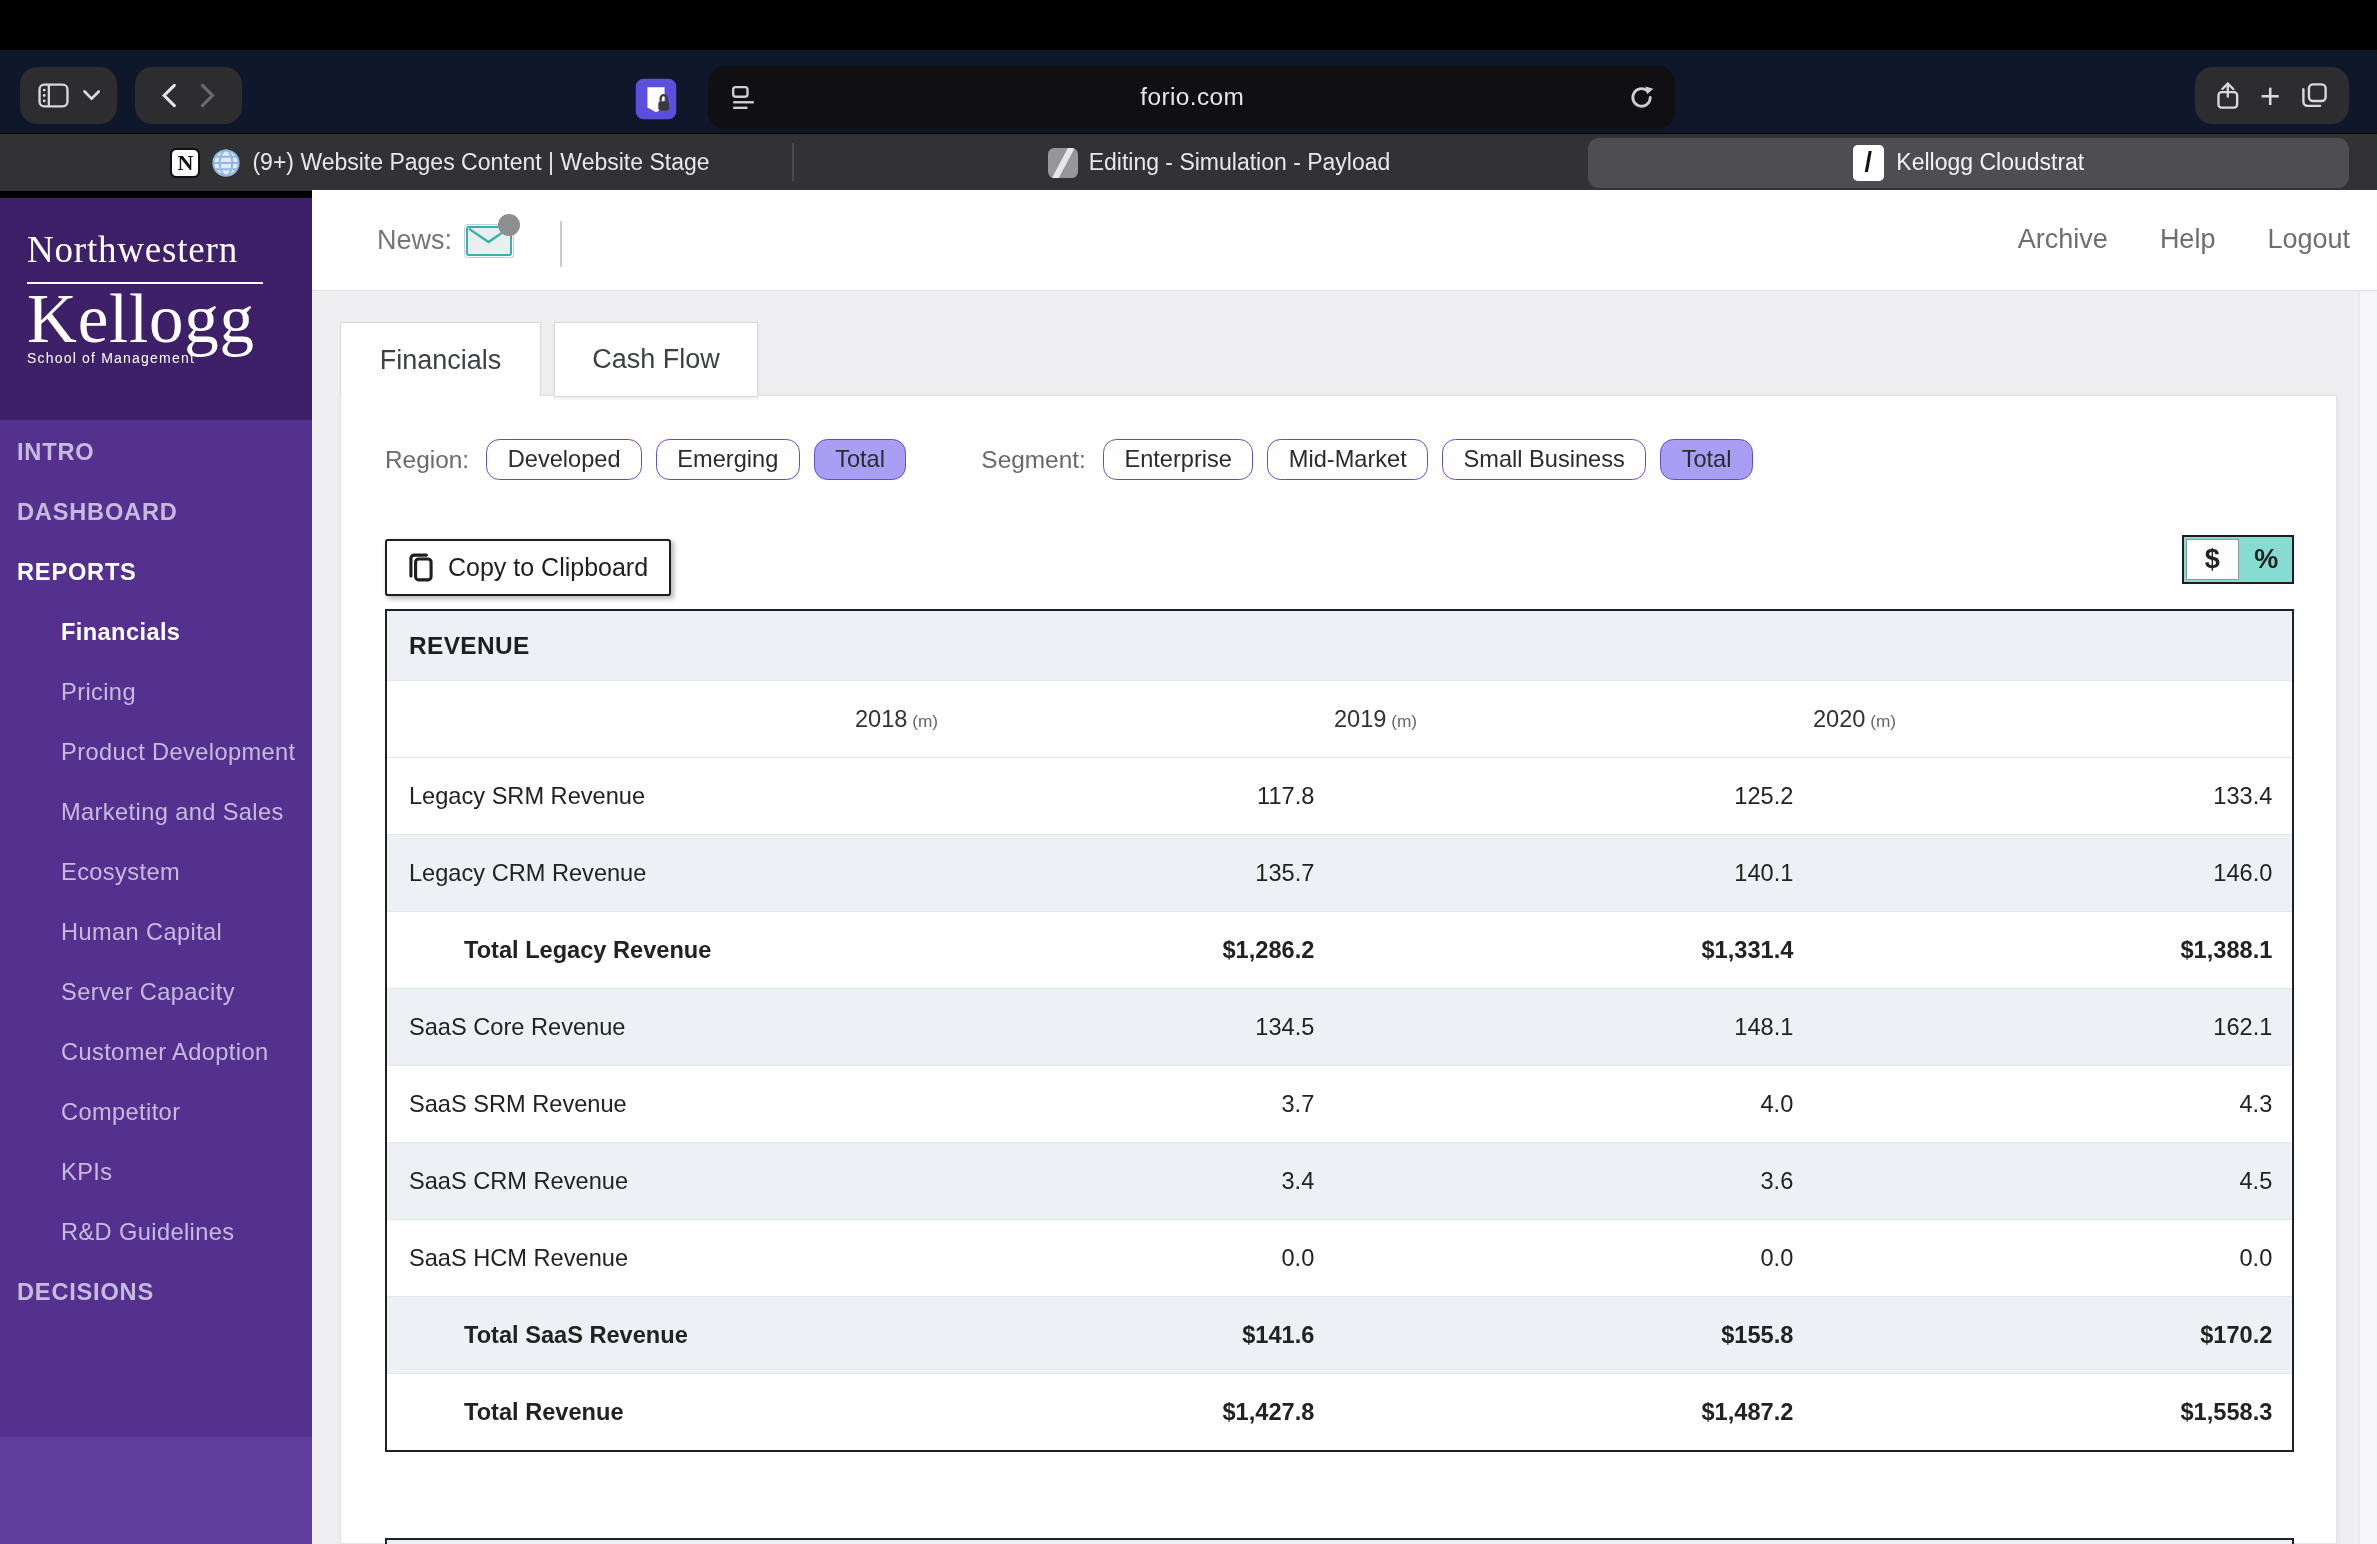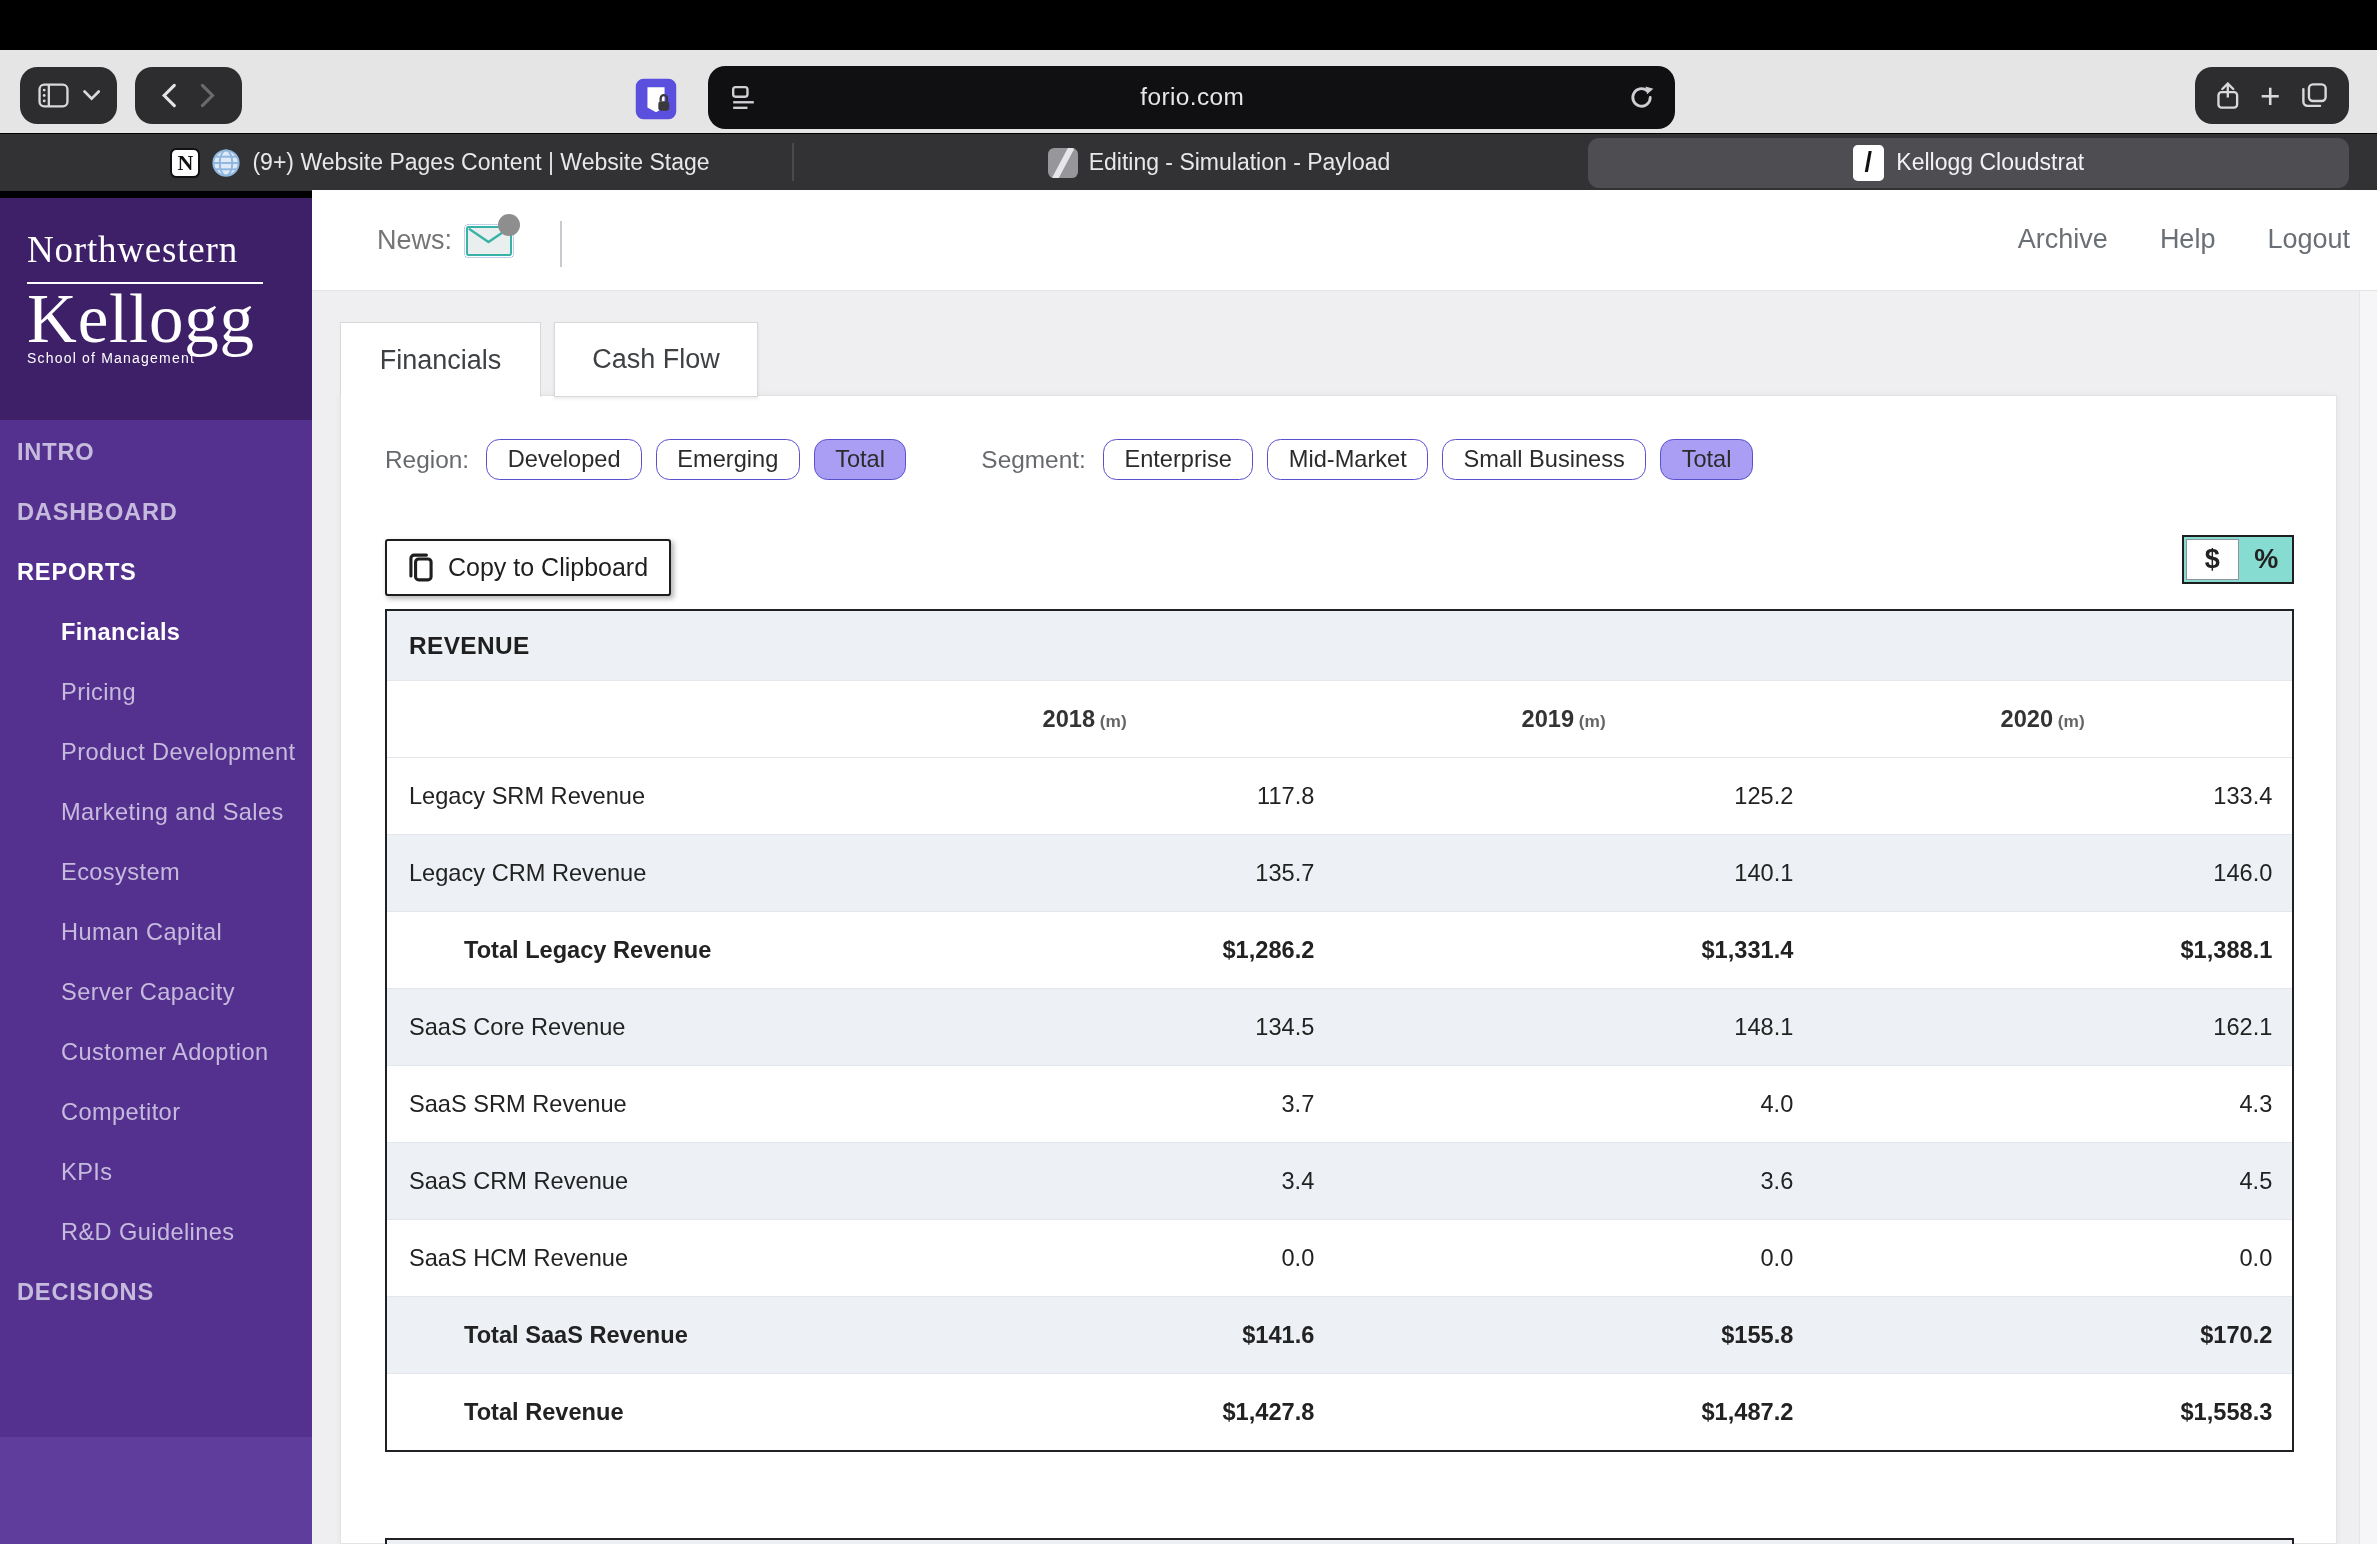--- a/index.html
+++ b/index.html
@@ -2,21 +2,21 @@
 <html style="font-size:12.6px"><head>
 <meta charset="utf-8">
 <style>
   * { margin:0; padding:0; box-sizing:border-box; }
   html,body { width:2377px; height:1544px; overflow:hidden; background:#000; }
   body { font-family:"Liberation Sans", sans-serif; }
   #stage { position:relative; width:2377px; height:1544px; }
 
   
   .menubar { position:absolute; left:0; top:0; width:2377px; height:50px; background:#000; }
-  .toolbar { position:absolute; left:0; top:50px; width:2377px; height:83px; background:#e5e5e5; }
+  .toolbar { position:absolute; left:0; top:50px; width:2377px; height:83px; background:#0f172a; }
   .chrome-btn { position:absolute; top:17.3px; height:57px; background:#2d2d30; border-radius:17.3px;
                 display:flex; align-items:center; justify-content:center; gap:14px; color:#d9d9db; }
   .urlbar { position:absolute; left:708px; top:15.7px; width:967px; height:63px; background:#101013;
             border-radius:17.3px; display:flex; align-items:center; color:#e6e6e8; }
   .urlbar .url-text { flex:1; text-align:center; font-size:24.4px; letter-spacing:0.4px; }
   .tabstrip { position:absolute; left:0; top:134px; width:2377px; height:57px; background:#323235; }
   .strip-tab { position:absolute; top:0; height:57px; display:flex; align-items:center; justify-content:center;
                gap:11px; color:#e8e8ea; font-size:23px; }
   .strip-div { position:absolute; top:9.4px; width:1.6px; height:38px; background:#4a4a4d; }
   .active-tab { position:absolute; left:1588px; top:3.9px; width:761px; height:50px; background:#4e4e52;
@@ -88,21 +88,21 @@
   .rev-table { position:absolute; left:385px; top:609px; width:1909px; border:2.4px solid #202124; background:#fff; }
   .t-row { display:flex; align-items:center; height:77px; border-top:0.8px solid #e3e6ea; background:#fff; }
   .t-row.stripe { background:#edf1f5; }
   .t-row.first { border-top:none; }
   .t-title-row { height:69px; }
   .t-title { font-size:24.4px; font-weight:bold; color:#1f1f1f; padding-left:22px; letter-spacing:0.4px; }
   .cell-label { flex:1; font-size:23.6px; color:#222; padding-left:22px; }
   .cell-label.indent { padding-left:77px; font-weight:bold; }
   .cell-val { width:479px; text-align:right; font-size:23.6px; color:#222; padding-right:19.7px; }
   .t-row.bold .cell-val { font-weight:bold; }
-  .year-cell { width:479px; text-align:center; padding-right:19.7px; font-size:23.6px; color:#333;font-weight:bold; }
+  .year-cell { width:479px; text-align:left; padding-right:19.7px; font-size:23.6px; color:#333; }
   .year-cell .unit { font-size:17.3px; color:#666; margin-left:4.7px; }
   .next-table { position:absolute; left:385px; top:1538px; width:1909px; height:31px;
                 border:2.4px solid #202124; background:#edf1f5; }
 
   svg { display:block; }
 </style>
 </head>
 <body>
 
 <div id="stage">

